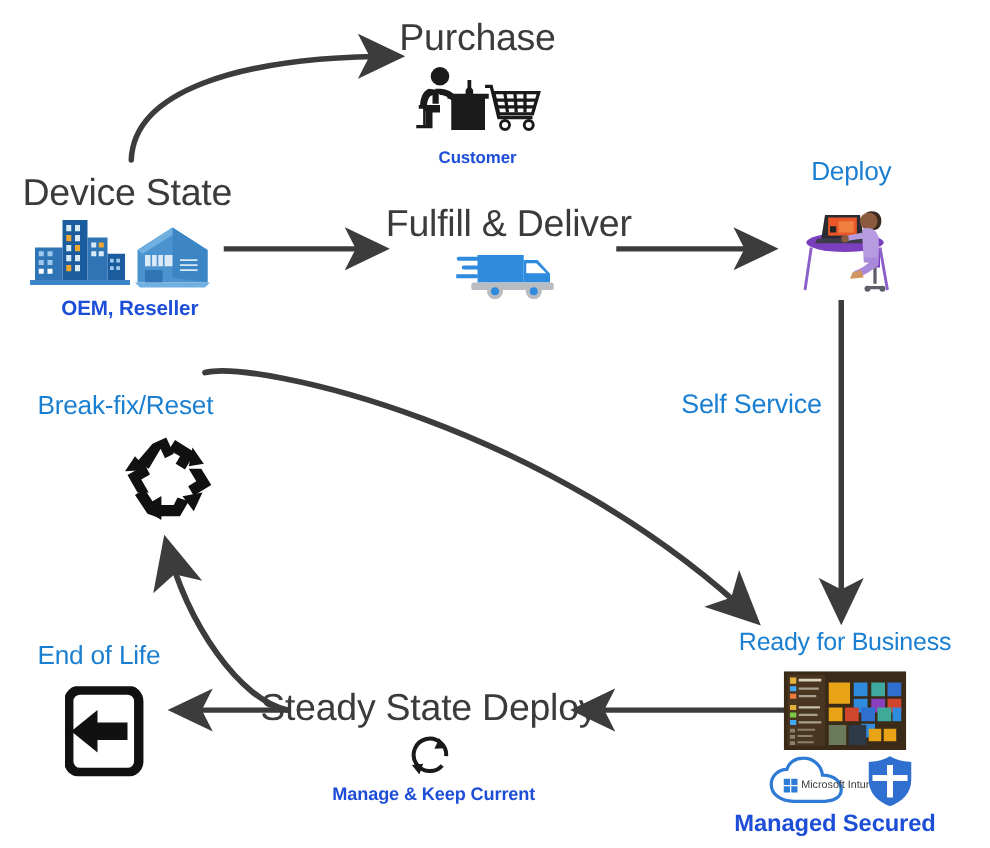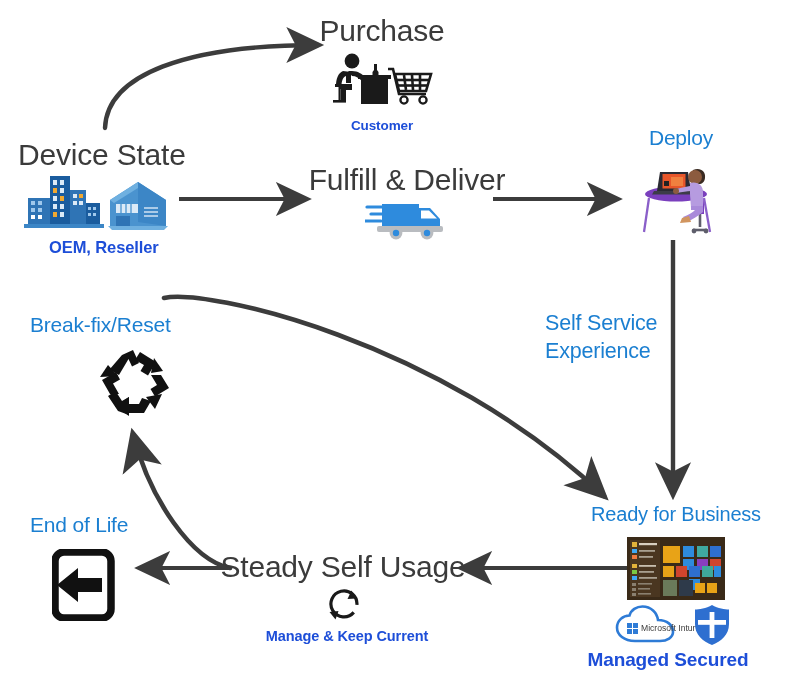--- a/index.html
+++ b/index.html
@@ -249,21 +249,20 @@
         <circle cx="38" cy="31" r="3" fill="#8c5b3f"></circle>
 
         <path d="M53,46 L65,46 L65,52 C60,56 54,60 48,62 L45,57 C51,55 55,52 57,50 L53,50 Z" fill="#a98ada"></path>
         <path d="M44,58 L51,56 L53,62 L42,63 Z" fill="#d1955f"></path>
       </svg>
     </div>
   </div>
 
   <div class="label title-blue two-line" style="left:545px; top:310px; width:128px; white-space:normal; font-size:21.5px;">
     <div>Self Service</div>
-    <div>Experience</div>
   </div>
 
   <div class="node" style="left:676px; top:503px;">
     <div class="label title-blue centered" style="left:0; top:0; font-size:20px;">Ready for Business</div>
     <div class="icon-box" style="left:-49px; top:34px;">
       <svg width="98" height="63" viewBox="0 0 98 63">
         <rect x="0" y="0" width="98" height="63" fill="#3a2a18"></rect>
 
         <g>
           <rect x="3" y="3" width="30" height="57" fill="#4a3620"></rect>
@@ -327,21 +326,21 @@
         <path d="M19,1 C13,4.5 6,5.5 2,5.5 L2,20 C2,31 10,37.5 19,41
                  C28,37.5 36,31 36,20 L36,5.5 C32,5.5 25,4.5 19,1 Z" fill="#2e6fd0"></path>
         <rect x="16.6" y="8" width="4.8" height="26" fill="#ffffff"></rect>
         <rect x="5" y="16" width="28" height="4.8" fill="#ffffff"></rect>
       </svg>
     </div>
     <div class="label caption centered" style="left:-8px; top:146px; font-size:19px;">Managed Secured</div>
   </div>
 
   <div class="node" style="left:343px; top:550px;">
-    <div class="label title-dark centered" style="left:0; top:0;">Steady Self Usage</div>
+    <div class="label title-dark centered" style="left:0; top:0;">Steady State Deploy</div>
     <div class="icon-box" style="left:-18px; top:38px;">
       <svg width="36" height="34" viewBox="0 0 36 34">
         <path d="M30,10 A13,13 0 1 0 31,18" fill="none" stroke="#1a1a1a" stroke-width="3.2" stroke-linecap="butt" transform="rotate(30 18 17)"></path>
         <path d="M26.5,2.5 L31.5,10.5 L22.5,11 Z" fill="#1a1a1a"></path>
         <path d="M10.5,31.5 L4.5,24 L13.5,23 Z" fill="#1a1a1a"></path>
       </svg>
     </div>
     <div class="label caption centered" style="left:4px; top:78px; font-size:14.5px;text-align:right;">Manage &amp; Keep Current</div>
   </div>
 

